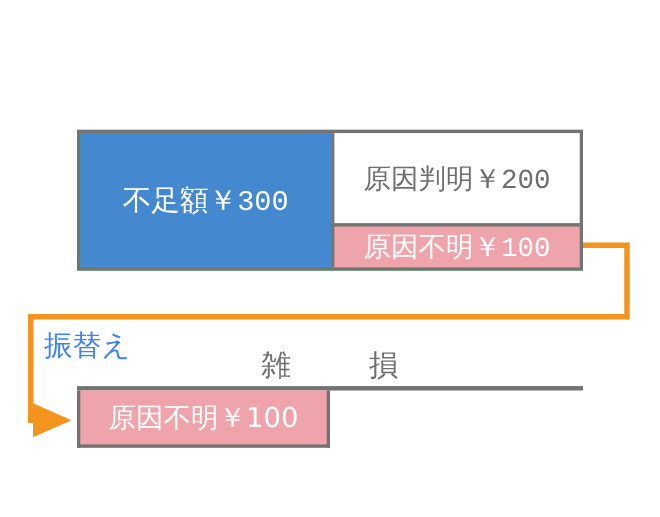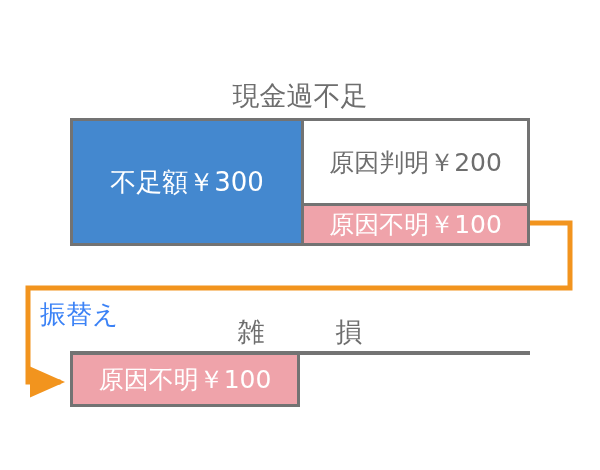--- a/index.html
+++ b/index.html
@@ -43,20 +43,21 @@
   }
   #top-account-box {
     position: absolute;
     left: 70px;
     top: 118px;
     width: 460px;
     height: 128px;
     border: 3px solid #737373;
     box-sizing: border-box;
     background: #22c55e;
+    font-family: Liberation Mono, monospace;
   }
   #top-debit-cell {
     position: absolute;
     left: 0;
     top: 0;
     width: 228px;
     height: 122px;
     background: #4488cf;
     display: flex;
     align-items: center;
@@ -164,21 +165,20 @@
 
   <svg id="connector-layer" viewBox="0 0 600 470" width="600" height="470">
     <defs>
       <marker id="arrowhead" markerWidth="7" markerHeight="7" refX="5.6" refY="3.5" orient="auto" markerUnits="strokeWidth">
         <polygon points="0,0.4 7,3.5 0,6.6" fill="#f2941e"></polygon>
       </marker>
     </defs>
     <path d="M 530 223 L 570 223 L 570 288 L 28 288 L 28 382 L 58 382" fill="none" stroke="#f2941e" stroke-width="5" stroke-linecap="square" stroke-linejoin="miter" marker-end="url(#arrowhead)"></path>
   </svg>
 
-  <div id="top-account-title">現金過不足</div>
 
   <div id="top-account-box">
 
     <div id="top-debit-cell">
       <span class="cell-label">不足額￥300</span>
     </div>
 
     <div id="top-credit-column">
       <div id="top-credit-known">
         <span class="cell-label">原因判明￥200</span>

